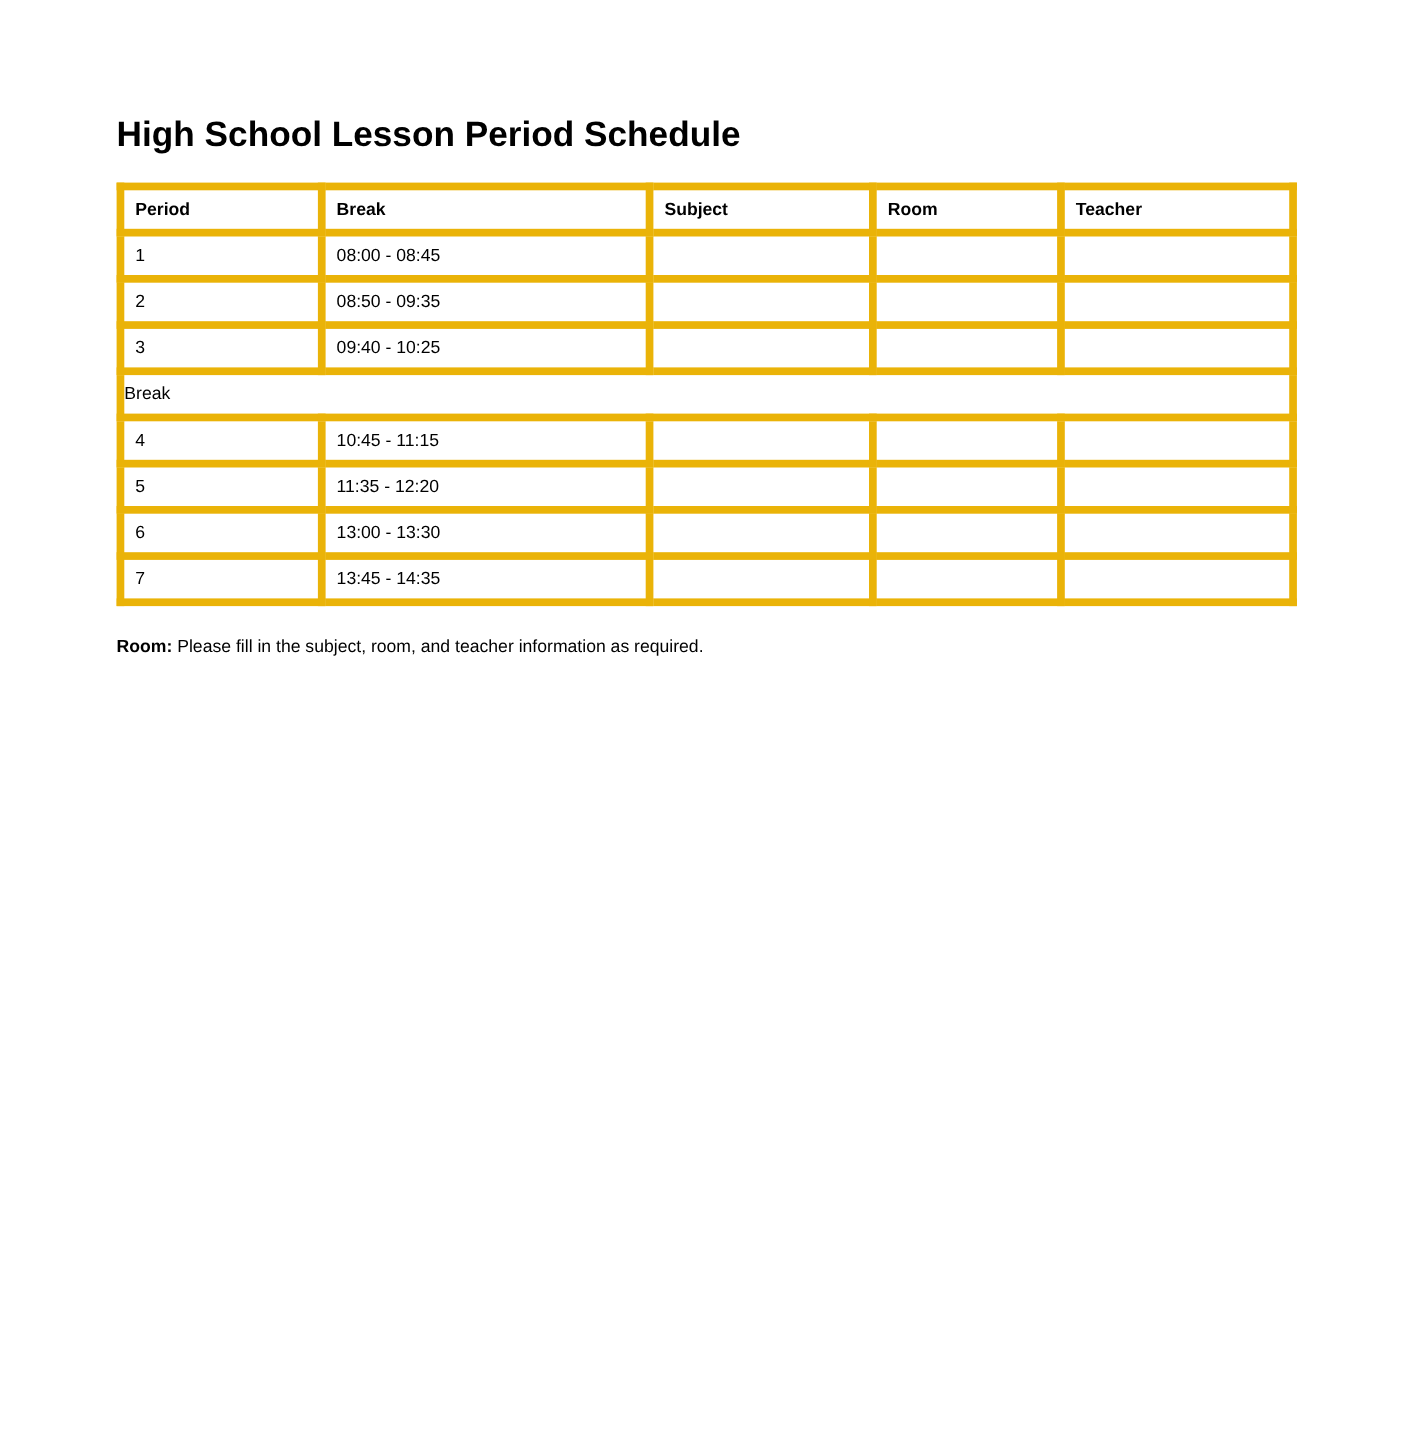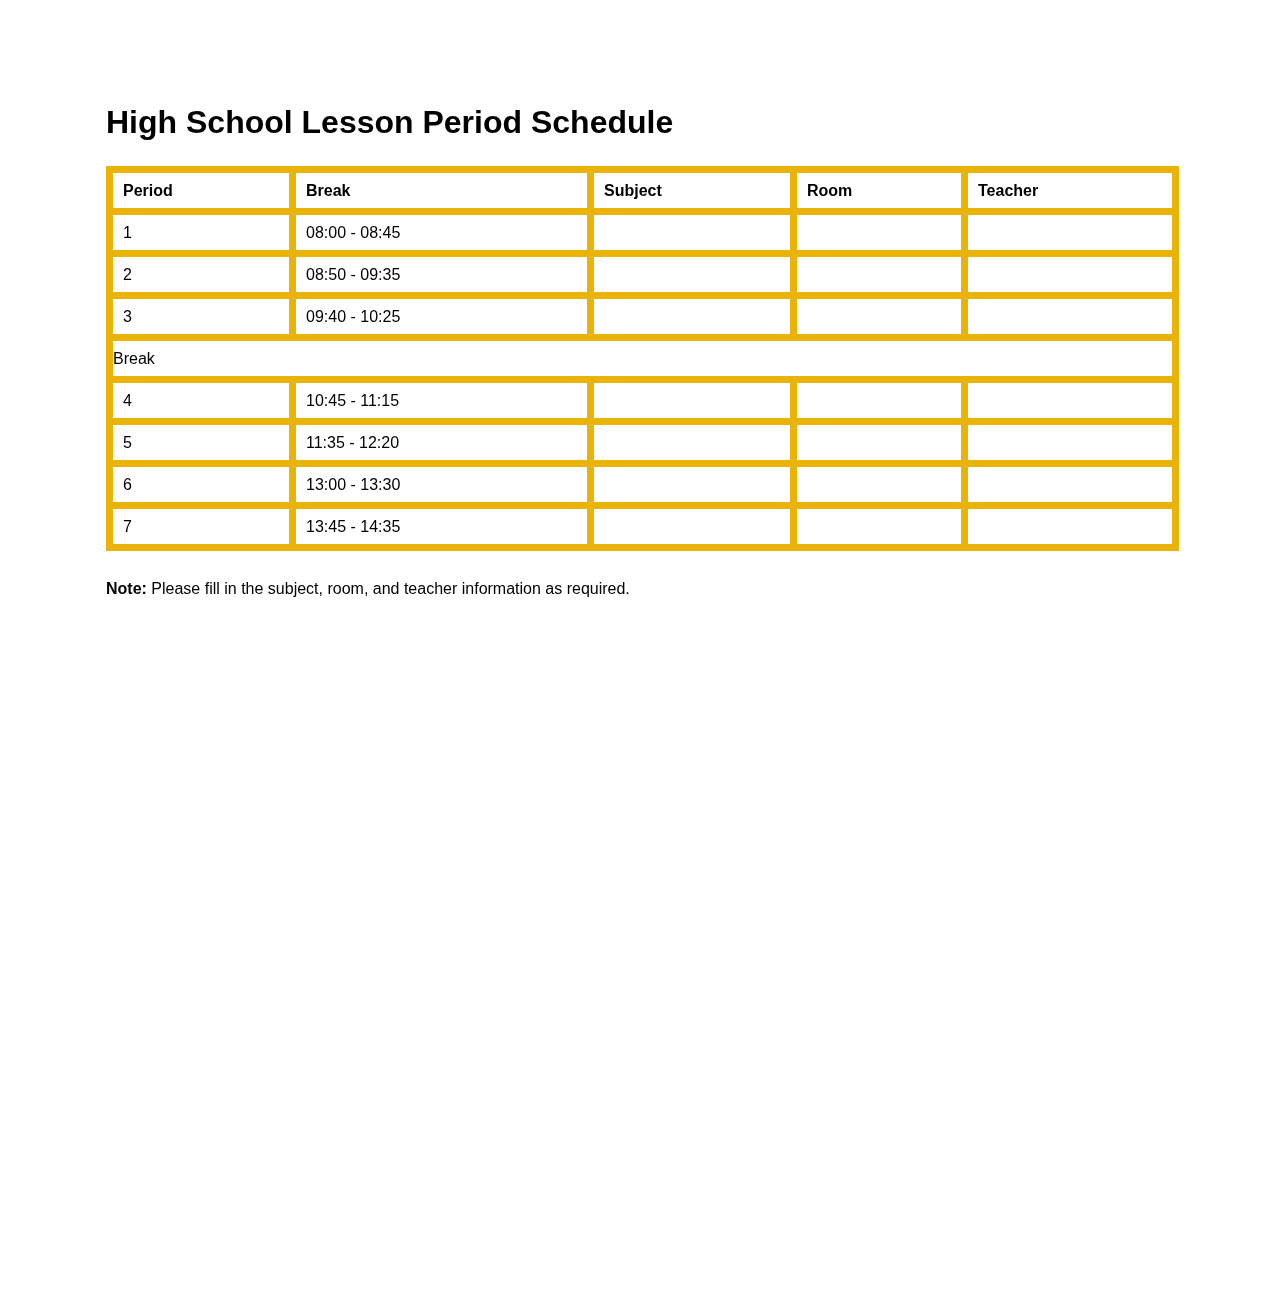--- a/index.html
+++ b/index.html
@@ -103,15 +103,15 @@
         <td>7</td>
         <td>13:45 - 14:35</td>
         <td></td>
         <td></td>
         <td></td>
       </tr>
     </tbody>
   </table>
 
   <div class="notes">
-    <div><b>Note:</b><span> Please fill in the subject, room, and teacher information as required.</span></div>
+    <div><b>Room:</b><span> Please fill in the subject, room, and teacher information as required.</span></div>
   </div>
 </div>
 
 </body></html>

